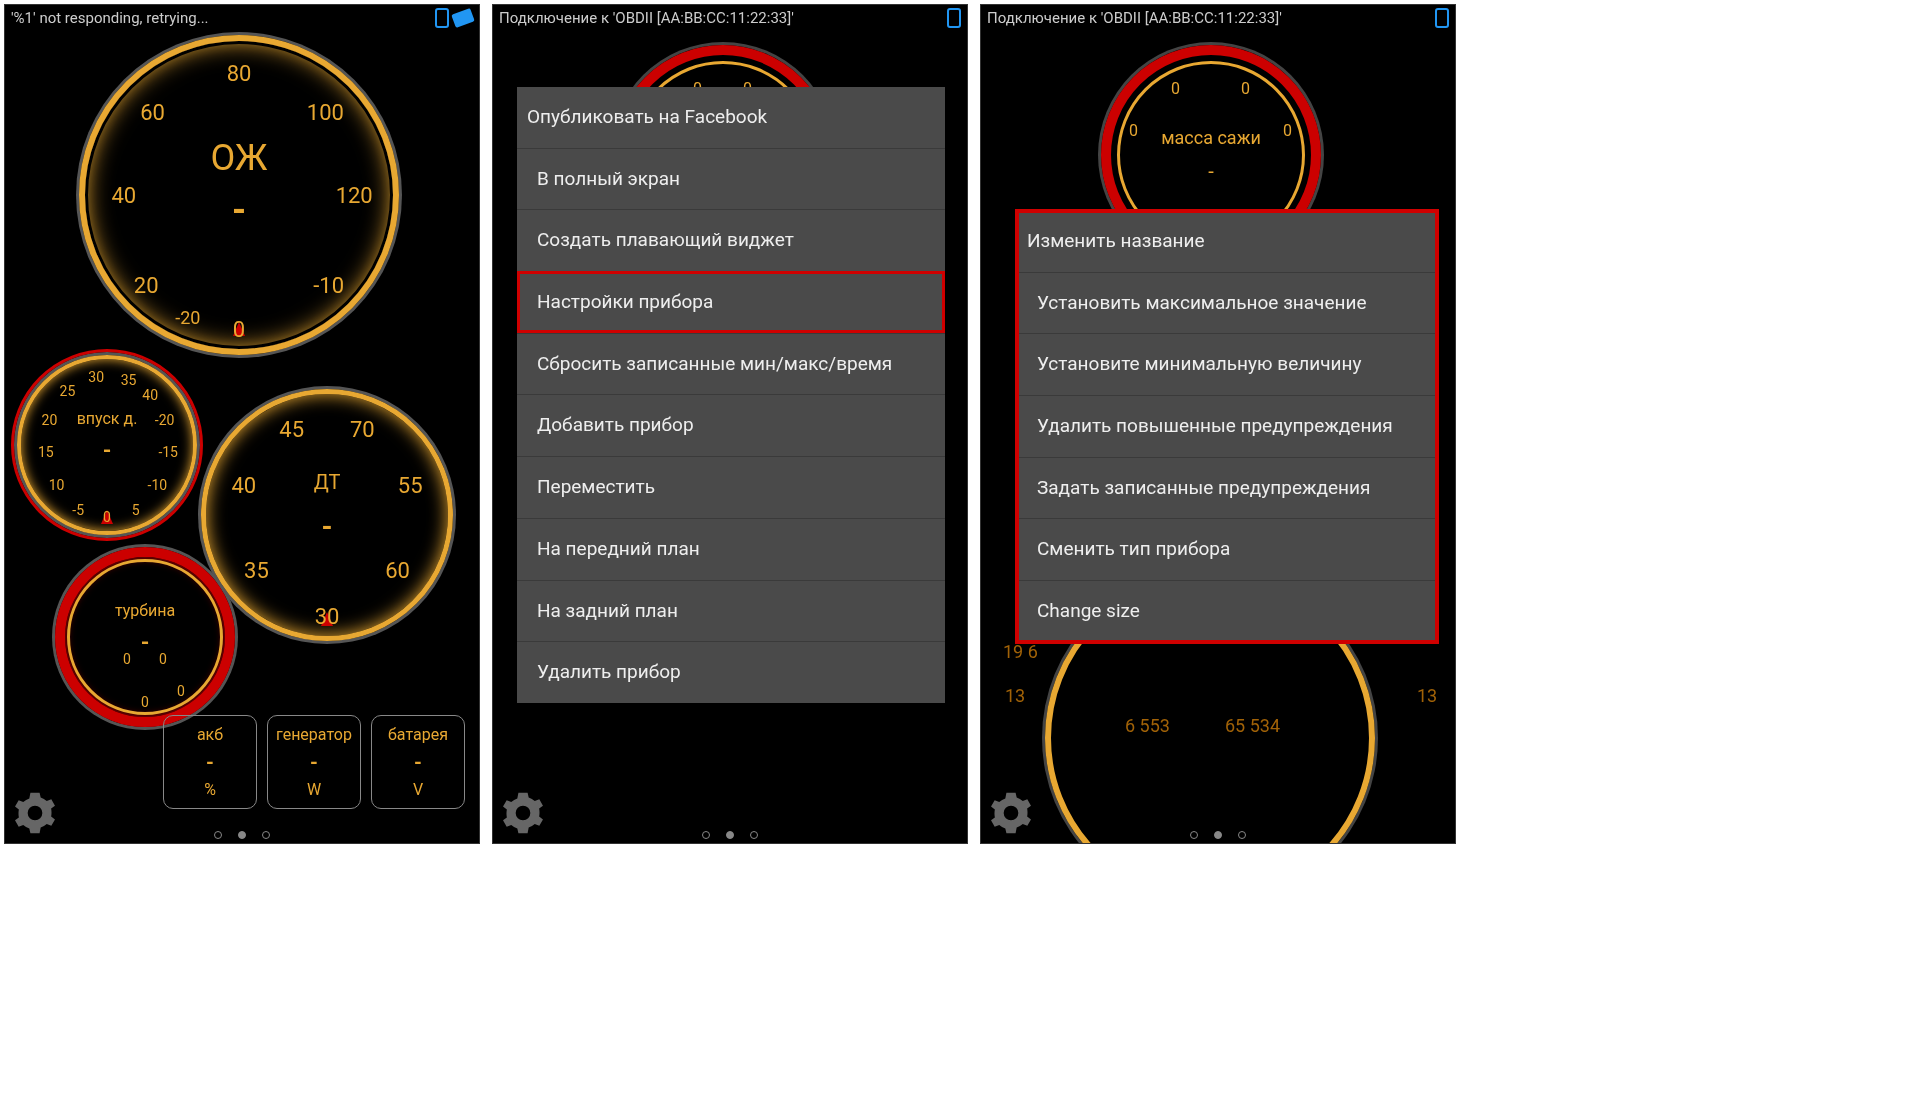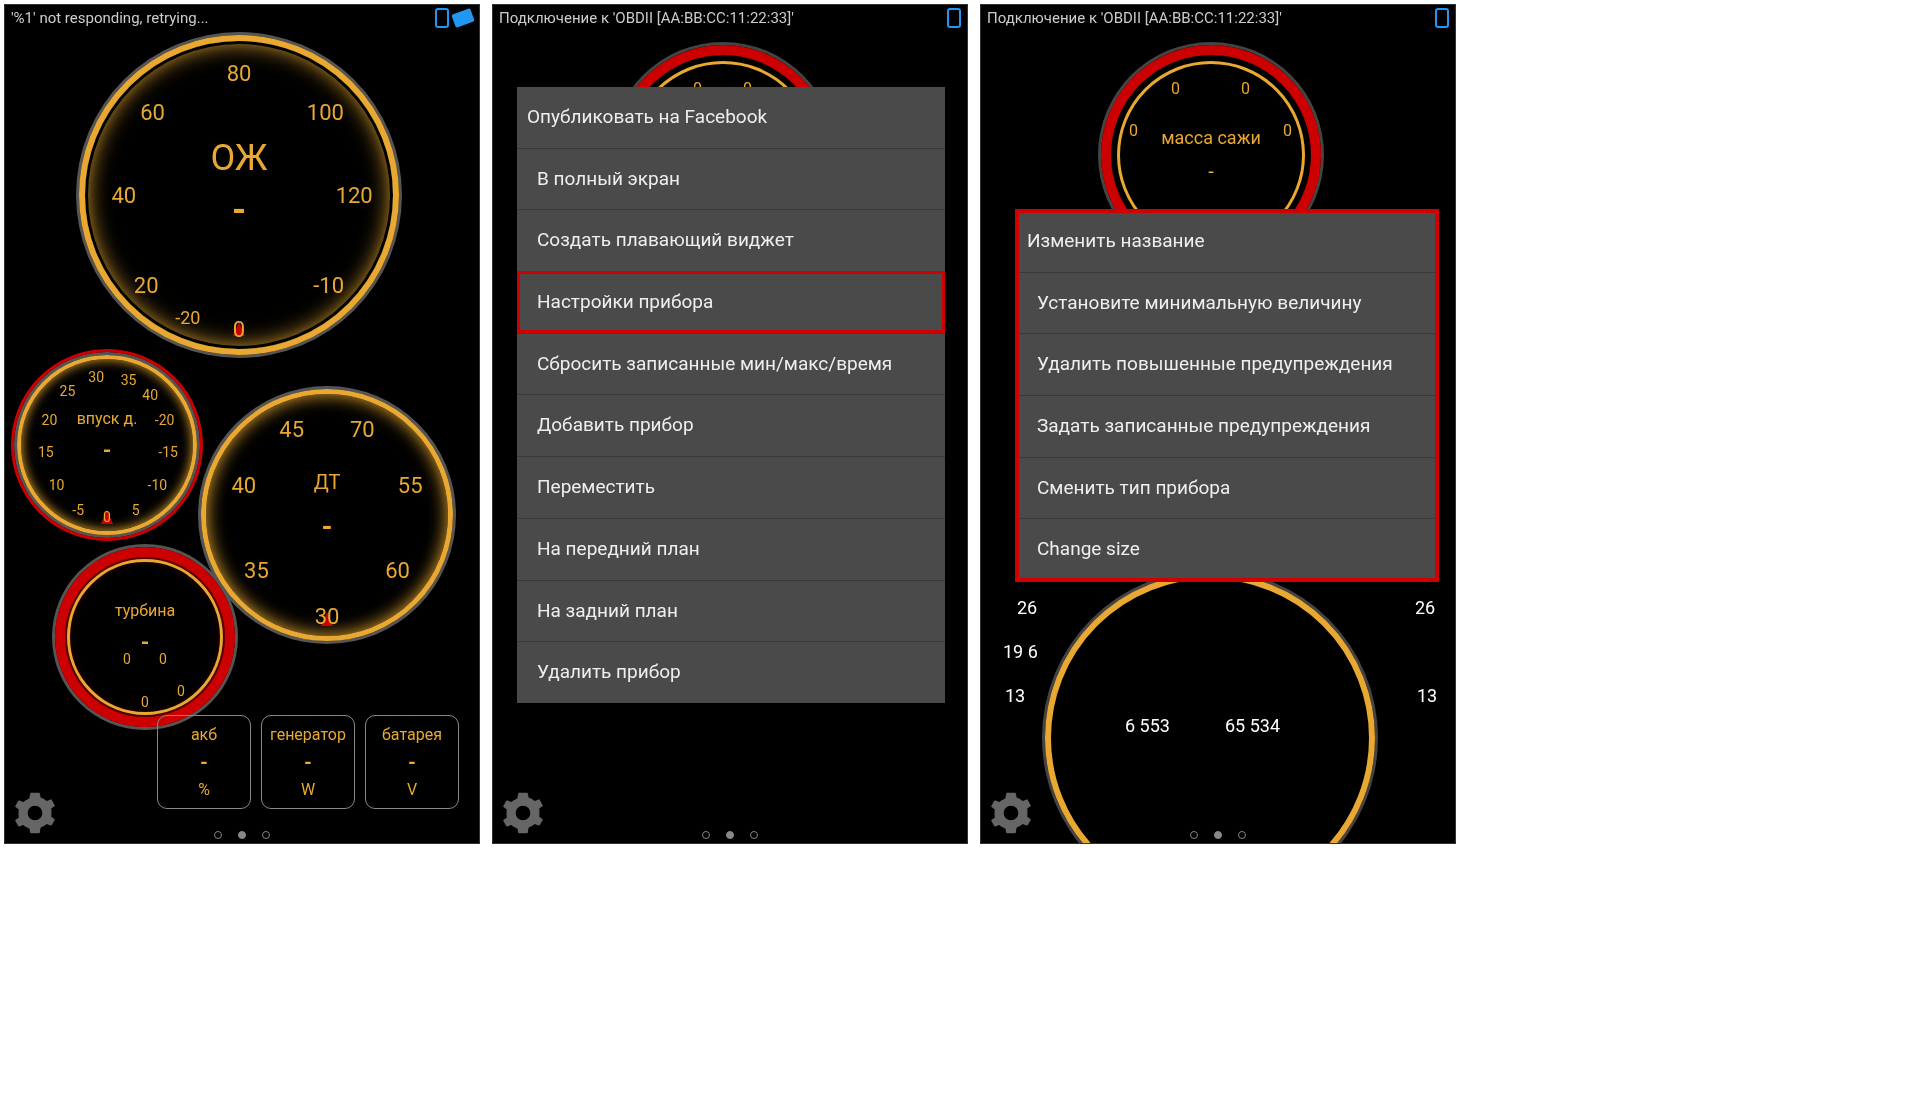--- a/index.html
+++ b/index.html
@@ -108,21 +108,21 @@
 .g-turbo .gauge-ring {
   border: 10px solid #cc0000; box-shadow: inset 0 0 10px #cc0000;
 }
 .g-turbo .turbo-inner {
   position: absolute; inset: 12px; border: 3px solid #e8a832; border-radius: 50%;
 }
 .g-turbo .gauge-tick { color: #e8a832; }
 
 
 .tiles {
-  position: absolute; bottom: 34px; right: 20px;
+  position: absolute; bottom: 34px; right: 14px;
   display: flex; gap: 10px; padding-left: 25px;
 }
 .tile {
   width: 94px; height: 94px; border: 1px solid #888; border-radius: 10px;
   display: flex; flex-direction: column; align-items: center; justify-content: space-around;
   color: #e8a832; font-size: 16px; padding: 6px 0;
 }
 .tile .ttl { font-size: 16px; }
 .tile .val { font-size: 20px; font-weight: bold; }
 .tile .unit { font-size: 16px; }
@@ -174,21 +174,21 @@
 }
 .bg-gauge-top .tck {
   position: absolute; color: #e8a832; font-size: 16px; top: 24px;
 }
 .bg-gauge-bottom {
   position: absolute; left: 64px; top: 542px; width: 330px; height: 330px;
   border-radius: 50%; border: 6px solid #e8a832;
   box-shadow: 0 0 0 3px #444;
 }
 .bg-num {
-  position: absolute; color: #ffffff; font-size: 18px;
+  position: absolute; color: #a16207; font-size: 18px;
 }
 </style>
 </head>
 <body>
 
 <div class="phone">
   <div class="status-bar">
     <div class="status-left">'%1' not responding, retrying...</div>
     <div class="status-icons">
       <div class="phone-icon"></div>
@@ -350,20 +350,21 @@
     <span class="bg-num" style="left:36px; top:566px">26</span>
     <span class="bg-num" style="left:434px; top:566px">26</span>
     <span class="bg-num" style="left:22px; top:610px">19 6</span>
     <span class="bg-num" style="left:24px; top:654px">13</span>
     <span class="bg-num" style="left:436px; top:654px">13</span>
     <span class="bg-num" style="left:144px; top:684px">6 553</span>
     <span class="bg-num" style="left:244px; top:684px">65 534</span>
 
     <div class="menu menu-border-red" style="left:36px; top:180px; width:420px;">
       <div class="menu-item">Изменить название</div>
+      <div class="menu-item">Установить максимальное значение</div>
       <div class="menu-item">Установите минимальную величину</div>
       <div class="menu-item">Удалить повышенные предупреждения</div>
       <div class="menu-item">Задать записанные предупреждения</div>
       <div class="menu-item">Сменить тип прибора</div>
       <div class="menu-item">Change size</div>
     </div>
 
     <div class="gear-btn">
       <svg class="gear-svg" viewBox="0 0 24 24">
         <path fill="#666" d="M12 8a4 4 0 100 8 4 4 0 000-8zm9 4a8.9 8.9 0 01-.2 1.9l2.1 1.6-2 3.5-2.5-1a9 9 0 01-3.3 1.9L14.5 23h-5l-.6-2.6a9 9 0 01-3.3-1.9l-2.5 1-2-3.5 2.1-1.6A8.9 8.9 0 013 12c0-.6.1-1.3.2-1.9L1.1 8.5l2-3.5 2.5 1a9 9 0 013.3-1.9L9.5 1h5l.6 2.6a9 9 0 013.3 1.9l2.5-1 2 3.5-2.1 1.6c.1.6.2 1.3.2 1.9z"></path>

